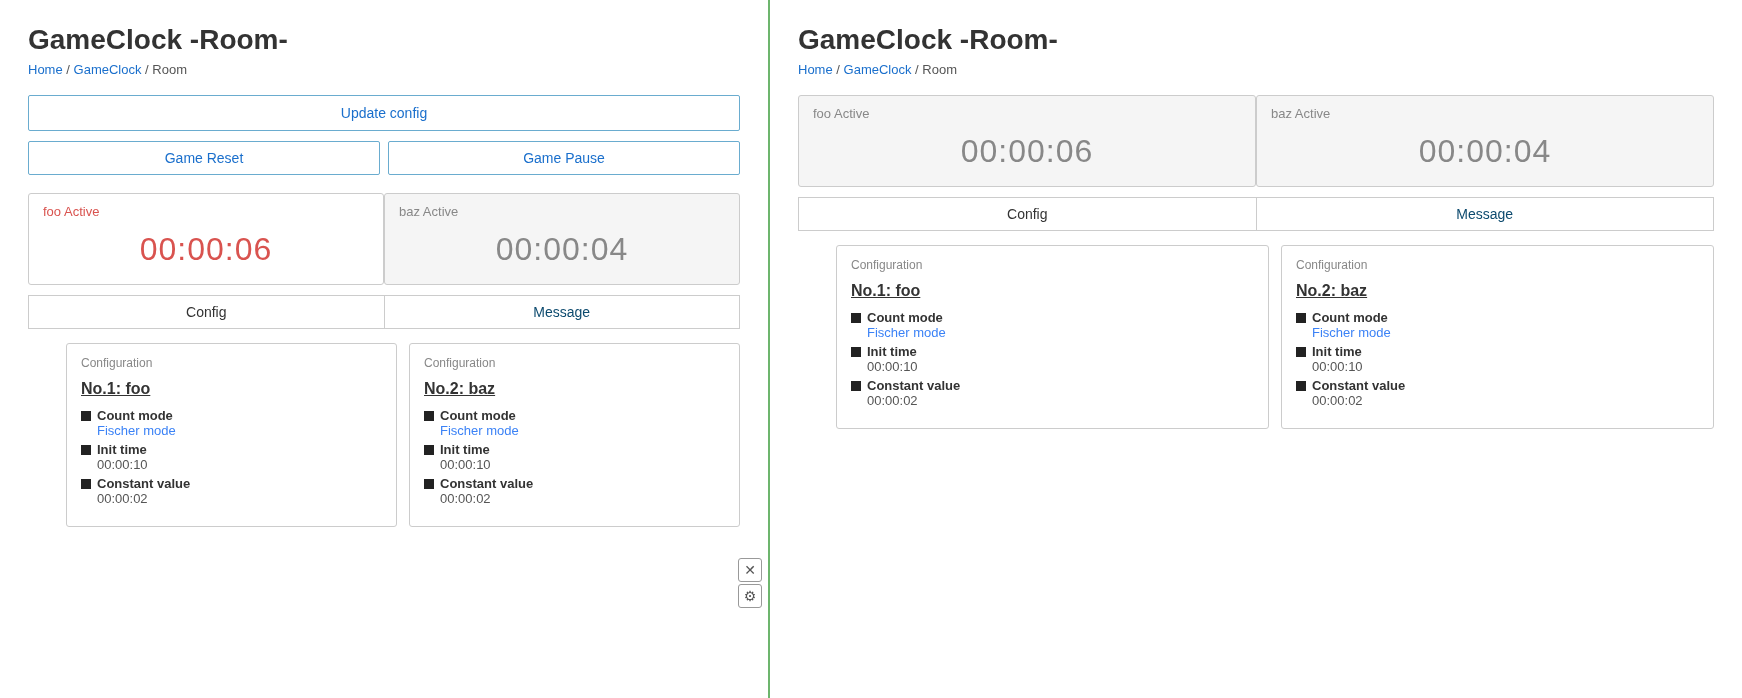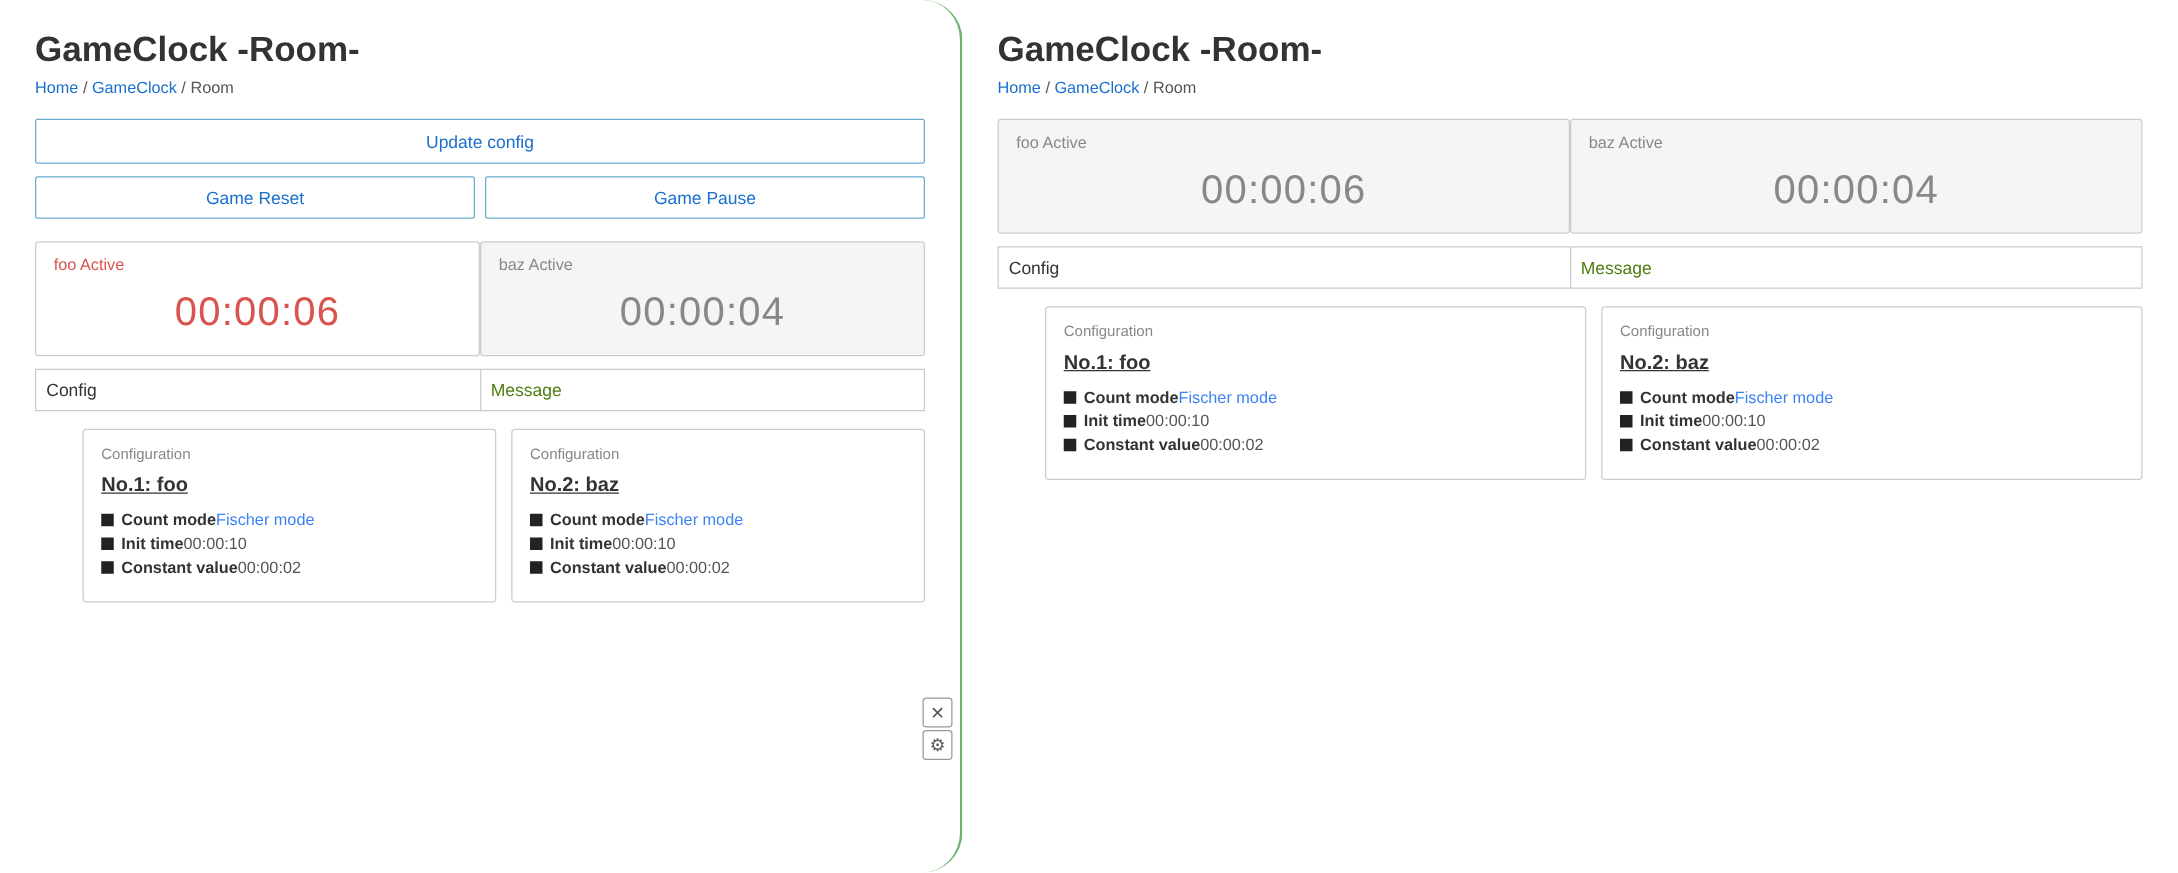--- a/index.html
+++ b/index.html
@@ -10,21 +10,20 @@
       color: #333;
       display: flex;
       flex-direction: row;
       height: 698px;
       overflow: hidden;
     }
     .panel {
       flex: 1;
       padding: 24px 28px;
       position: relative;
-      border-radius: 32px;
     }
     .panel-left {
       border-right: 2px solid #6db56d;
       max-width: 770px;
     }
     .panel-right {
       flex: 1;
       padding: 24px 28px;
     }
     .page-title {
@@ -108,34 +107,34 @@
       color: #d9534f;
     }
 
     .tabs {
       display: flex;
       gap: 0;
       margin-bottom: 14px;
     }
     .tab {
       flex: 1;
-      text-align: left;
+      text-align: center;
       padding: 8px;
       border: 1px solid #ccc;
       cursor: pointer;
       font-size: 14px;
       background: #fff;
       color: #333;
     }
     .tab.active-tab {
       color: #333;
       font-weight: 500;
     }
     .tab.message-tab {
-      color: #4d7c0f;
+      color: #0c4a6e;
     }
     .tab:first-child { border-right: none; }
 
     .config-row {
       display: flex;
       gap: 12px;
       padding-left: 38px;
     }
     .config-card {
       flex: 1;
@@ -163,22 +162,21 @@
     .config-item-bullet {
       width: 10px;
       height: 10px;
       background: #222;
       display: inline-block;
       margin-top: 3px;
       flex-shrink: 0;
     }
     .config-item-content {
       display: flex;
-      flex-direction: row;
-      align-items: flex-end;
+      flex-direction: column;
     }
     .config-item-label {
       font-weight: bold;
       font-size: 13px;
     }
     .config-item-value {
       font-size: 13px;
       color: #555;
       padding-left: 0;
     }

